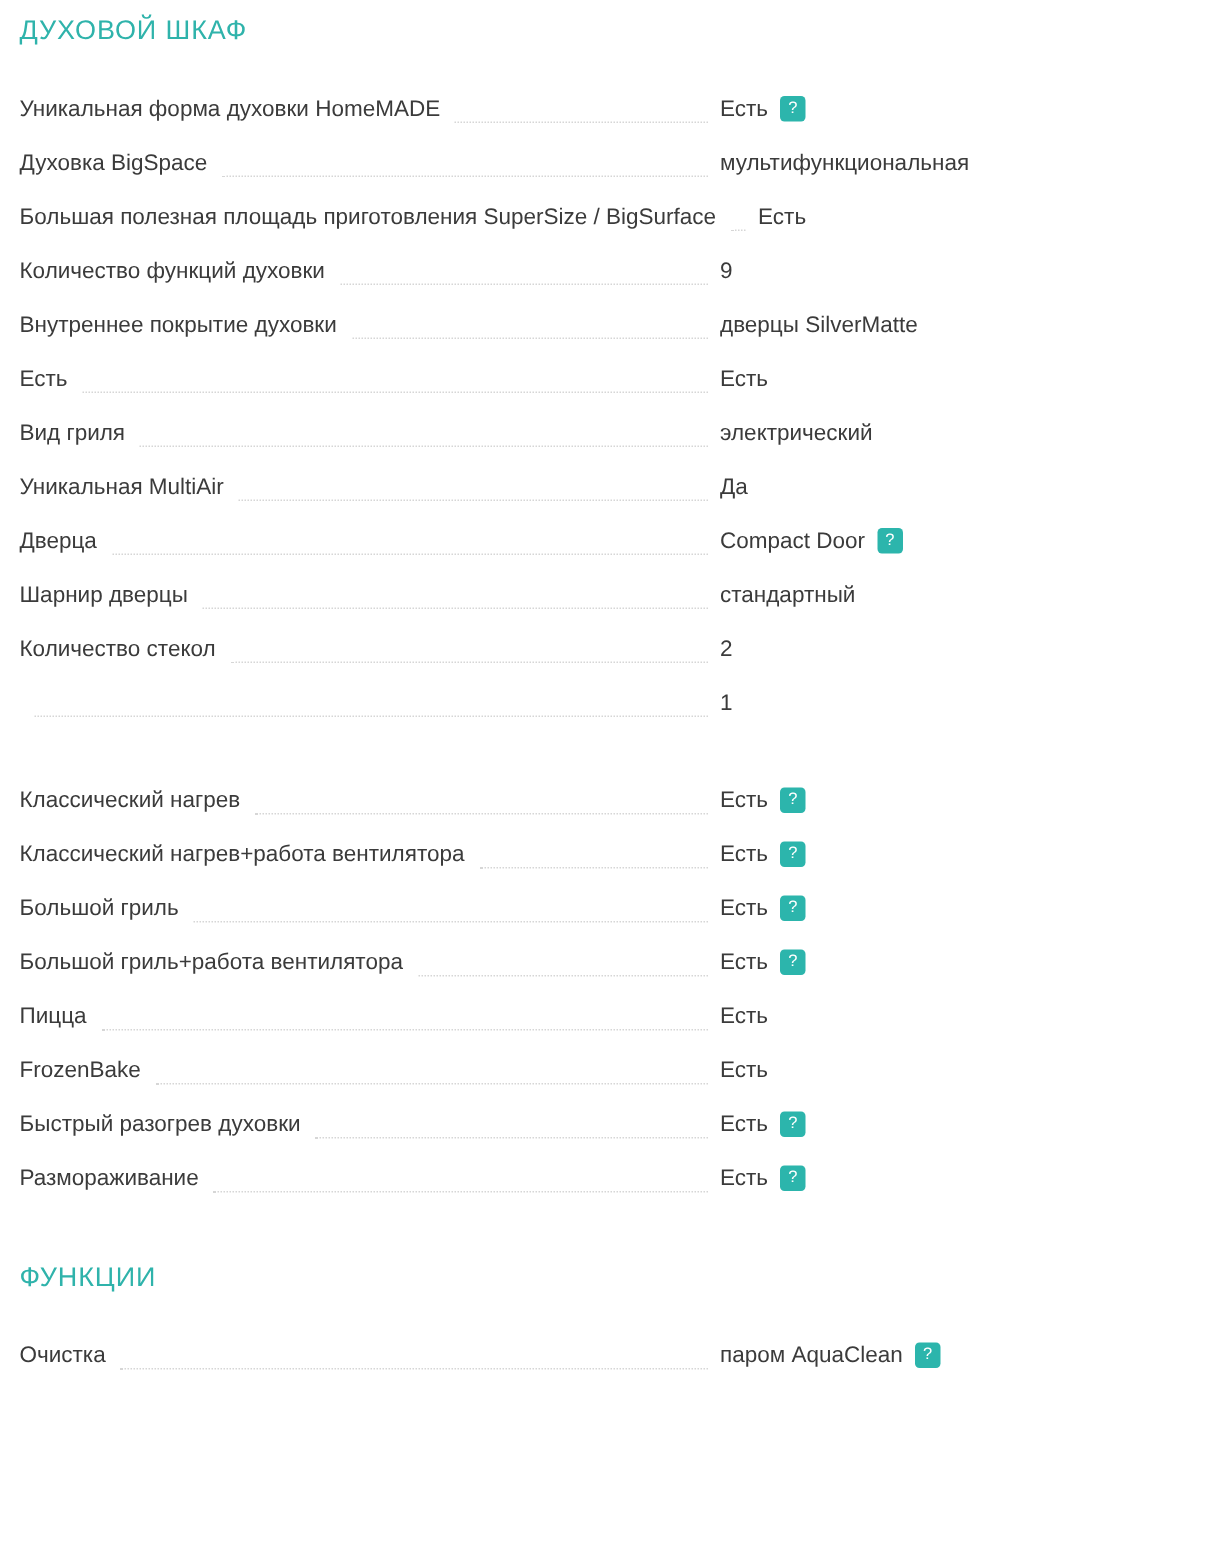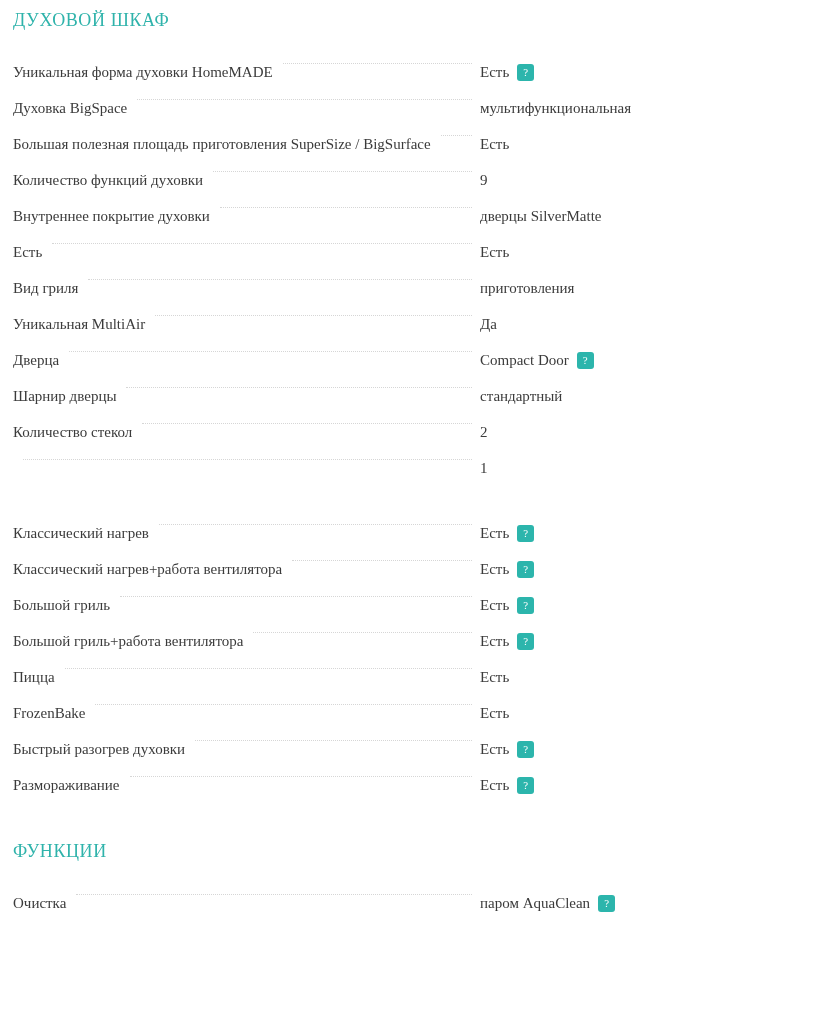--- a/index.html
+++ b/index.html
@@ -13,34 +13,33 @@
   * { box-sizing: border-box; margin: 0; padding: 0; }
   html, body {
     background: var(--bg);
     font-family: "Liberation Sans", "DejaVu Sans", sans-serif;
   }
   .page {
     width: 662px;
     min-height: 1030px;
     background: var(--bg);
     padding: 10px 0 0 13px;
-    font-family: Liberation Serif, serif;
   }
   .section + .section { margin-top: 46px; }
   .section-title {
     color: var(--accent);
     font-size: 18px;
     line-height: 20px;
     font-weight: 400;
     letter-spacing: 0.6px;
     margin-bottom: 33px;
   }
   .spec-row {
     display: flex;
-    align-items: flex-start;
+    align-items: flex-end;
     font-size: 15px;
     line-height: 19px;
     color: var(--text);
     margin-bottom: 17px;
   }
   .spec-row:last-child { margin-bottom: 0; }
   .spec-label {
     white-space: nowrap;
     flex: 0 0 auto;
   }
@@ -134,21 +133,21 @@
     <span class="spec-value">
       <span class="spec-value-text">Есть</span>
 
     </span>
   </div>
 
   <div class="spec-row">
     <span class="spec-label">Вид гриля</span>
     <span class="dotted-leader"></span>
     <span class="spec-value">
-      <span class="spec-value-text">приготовления</span>
+      <span class="spec-value-text">электрический</span>
 
     </span>
   </div>
 
   <div class="spec-row">
     <span class="spec-label">Уникальная MultiAir</span>
     <span class="dotted-leader"></span>
     <span class="spec-value">
       <span class="spec-value-text">Да</span>
 

